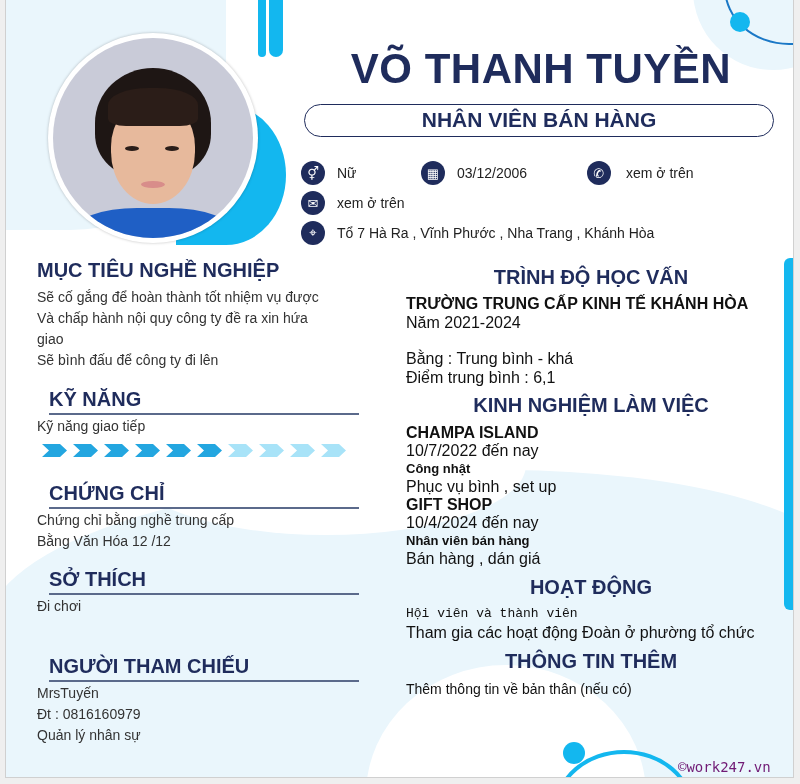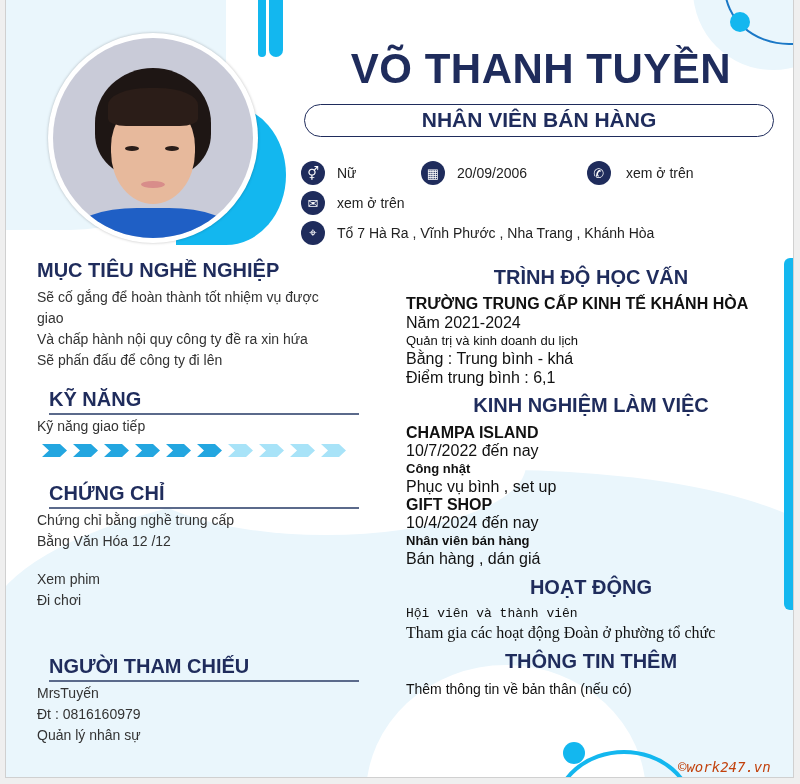--- a/index.html
+++ b/index.html
@@ -47,21 +47,21 @@
   .lhead { font-size: 20px; font-weight: bold; color: #1f2c5c; padding-bottom: 2px; }
   .lhead.ruled { border-bottom: 2px solid #5b6a8b; margin-left: 12px; }
   .ltext { font-size: 14px; color: #333; line-height: 21px; }
 
   .skills { position: absolute; left: 36px; top: 444px; display: flex; gap: 6px; }
   .chev { width: 25px; height: 13px; clip-path: polygon(0 0, 72% 0, 100% 50%, 72% 100%, 0 100%, 28% 50%); }
 
   .rhead { position: absolute; left: 395px; width: 380px; text-align: center; font-size: 20px; font-weight: bold; color: #1f2c5c; }
   .rtext { position: absolute; left: 400px; color: #111; white-space: nowrap; }
 
-  .watermark { position: absolute; left: 672px; top: 759px; font-family: "DejaVu Sans Mono", monospace; font-size: 14px; color: #c2410c; font-style: italic; }
+  .watermark { position: absolute; left: 672px; top: 759px; font-family: "DejaVu Sans Mono", monospace; font-size: 14px; color: #701a75; }
 </style>
 </head>
 <body>
 
 <div class="page">
 
   <div class="blob blob-tl"></div>
   <div class="blob blob-tr"></div>
   <div class="blob blob-br"></div>
   <div class="blob blob-bottom"></div>
@@ -90,42 +90,42 @@
 
   <div class="name">VÕ THANH TUYỀN</div>
   <div class="title-pill">NHÂN VIÊN BÁN HÀNG</div>
 
   <div class="contact" style="left:295px; top:161px;">
     <span class="icon-circle">⚥</span>
     <span>Nữ</span>
   </div>
   <div class="contact" style="left:415px; top:161px;">
     <span class="icon-circle">▦</span>
-    <span>20/09/2006</span>
+    <span>03/12/2006</span>
   </div>
   <div class="contact" style="left:581px; top:161px;">
     <span class="icon-circle" style="margin-right:15px">✆</span>
     <span>xem ở trên</span>
   </div>
   <div class="contact" style="left:295px; top:191px;">
     <span class="icon-circle">✉</span>
     <span>xem ở trên</span>
   </div>
   <div class="contact" style="left:295px; top:221px;">
     <span class="icon-circle">⌖</span>
     <span>Tổ 7 Hà Ra , Vĩnh Phước , Nha Trang , Khánh Hòa</span>
   </div>
 
   <div class="lsec" style="top:259px;">
     <div class="lhead">MỤC TIÊU NGHỀ NGHIỆP</div>
     <div class="ltext" style="margin-top:3px">
       <div>Sẽ cố gắng để hoàn thành tốt nhiệm vụ được</div>
+      <div>Và chấp hành nội quy công ty đề ra xin hứa</div>
       <div>giao</div>
-      <div>Và chấp hành nội quy công ty đề ra xin hứa</div>
-      <div>Sẽ phấn đấu để công ty đi lên</div>
+      <div>Sẽ bình đấu để công ty đi lên</div>
     </div>
   </div>
 
   <div class="lsec" style="top:388px;">
     <div class="lhead ruled">KỸ NĂNG</div>
     <div class="ltext" style="margin-top:1px">Kỹ năng giao tiếp</div>
   </div>
   <div class="skills">
     <div class="chev" style="background:#23a6e0"></div>
     <div class="chev" style="background:#23a6e0"></div>
@@ -141,53 +141,52 @@
 
   <div class="lsec" style="top:482px;">
     <div class="lhead ruled">CHỨNG CHỈ</div>
     <div class="ltext" style="margin-top:1px">
       <div>Chứng chỉ bằng nghề trung cấp</div>
       <div>Bằng Văn Hóa 12 /12</div>
     </div>
   </div>
 
   <div class="lsec" style="top:568px;">
+    <div class="lhead ruled">SỞ THÍCH</div>
     <div class="ltext" style="margin-top:1px">
-      <div>Xem phim</div>
       <div>Đi chơi</div>
     </div>
   </div>
 
   <div class="lsec" style="top:655px;">
     <div class="lhead ruled">NGƯỜI THAM CHIẾU</div>
     <div class="ltext" style="margin-top:1px">
       <div>MrsTuyến</div>
       <div>Đt : 0816160979</div>
       <div>Quản lý nhân sự</div>
     </div>
   </div>
 
   <div class="rhead" style="top:266px;">TRÌNH ĐỘ HỌC VẤN</div>
   <div class="rtext" style="top:295px; font-size:16px; font-weight:bold;">TRƯỜNG TRUNG CẤP KINH TẾ KHÁNH HÒA</div>
   <div class="rtext" style="top:314px; font-size:16px;">Năm 2021-2024</div>
-  <div class="rtext" style="top:333px; font-size:13px;">Quản trị và kinh doanh du lịch</div>
   <div class="rtext" style="top:350px; font-size:16px;">Bằng : Trung bình - khá</div>
   <div class="rtext" style="top:369px; font-size:16px;">Điểm trung bình : 6,1</div>
 
   <div class="rhead" style="top:394px;">KINH NGHIỆM LÀM VIỆC</div>
   <div class="rtext" style="top:424px; font-size:16px; font-weight:bold;">CHAMPA ISLAND</div>
   <div class="rtext" style="top:442px; font-size:16px;">10/7/2022 đến nay</div>
   <div class="rtext" style="top:461px; font-size:13px; font-weight:bold;">Công nhật</div>
   <div class="rtext" style="top:478px; font-size:16px;">Phục vụ bình , set up</div>
   <div class="rtext" style="top:496px; font-size:16px; font-weight:bold;">GIFT SHOP</div>
   <div class="rtext" style="top:514px; font-size:16px;">10/4/2024 đến nay</div>
   <div class="rtext" style="top:533px; font-size:13px; font-weight:bold;">Nhân viên bán hàng</div>
   <div class="rtext" style="top:550px; font-size:16px;">Bán hàng , dán giá</div>
 
   <div class="rhead" style="top:576px;">HOẠT ĐỘNG</div>
   <div class="rtext" style="top:606px; font-size:13px;font-family:Liberation Mono, monospace;">Hội viên và thành viên</div>
-  <div class="rtext" style="top:624px; font-size:16px;font-family:Liberation Serif, serif;">Tham gia các hoạt động Đoàn ở phường tổ chức</div>
+  <div class="rtext" style="top:624px; font-size:16px;">Tham gia các hoạt động Đoàn ở phường tổ chức</div>
 
   <div class="rhead" style="top:650px;">THÔNG TIN THÊM</div>
   <div class="rtext" style="top:681px; font-size:14px;">Thêm thông tin về bản thân (nếu có)</div>
 
   <div class="watermark">©work247.vn</div>
 </div>
 
 </body></html>

